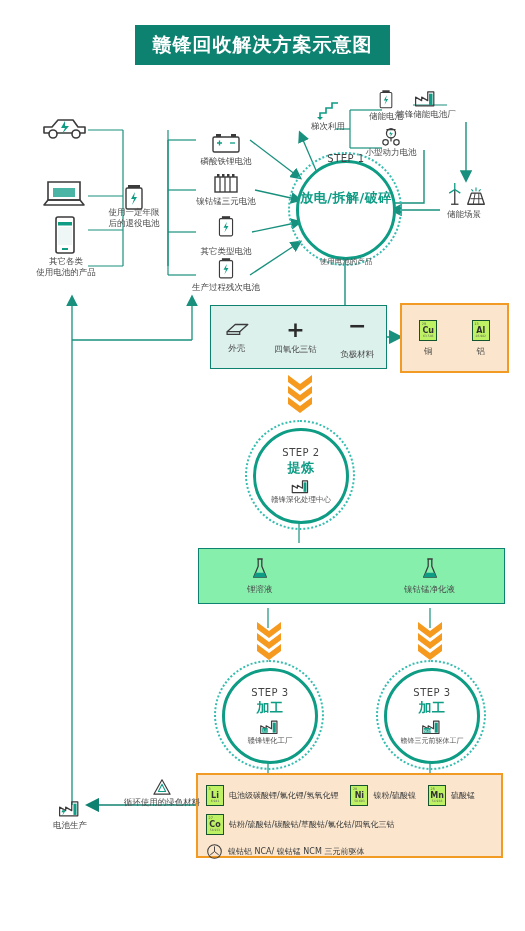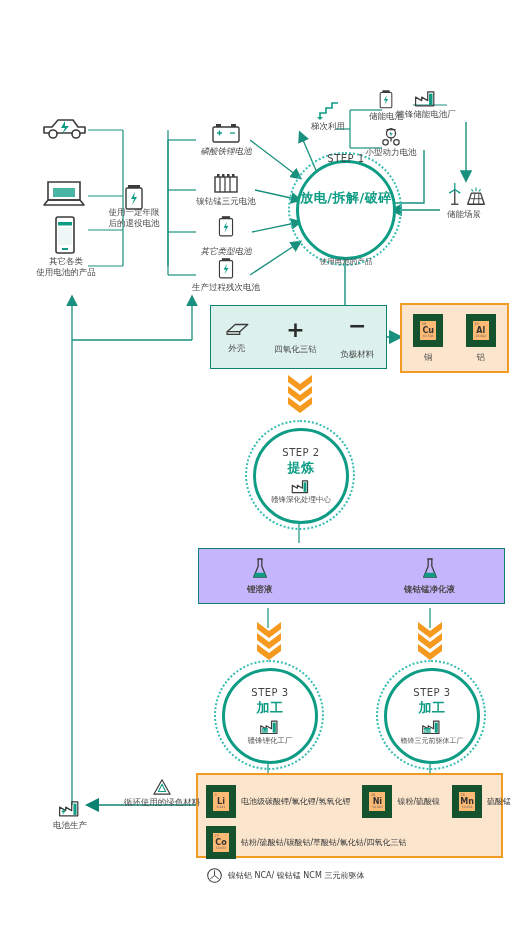--- a/index.html
+++ b/index.html
@@ -25,29 +25,29 @@
   
   .icn{display:block;}
   .ring{border-radius:50%;border:3px solid #0e9c85;display:flex;flex-direction:column;
         align-items:center;justify-content:center;background:#fff;}
   .step-no{font-size:10px;color:#444;letter-spacing:.5px;margin-bottom:1px;}
   .step-name{font-size:13px;font-weight:bold;color:#0e9c85;letter-spacing:.5px;}
   .step-sub{font-size:7.5px;color:#555;margin-top:1px;}
 
   
   .panel-green{background:#ddf1ec;border:1px solid #0e8271;}
-  .panel-green2{background:#c4b5fd;border:1px solid #0e8271;font-weight:bold;}
+  .panel-green2{background:#86efac;border:1px solid #0e8271;}
   .panel-orange{background:#fbe6cd;border:2px solid #f29b24;}
 
   .mat{display:flex;flex-direction:column;align-items:center;}
   .mat .sym{font-size:22px;color:#1f7a6a;line-height:22px;font-weight:bold;}
 
   
-  .el{width:16px;height:19px;border:7px solid #14532d;display:flex;flex-direction:column;
-      align-items:center;justify-content:center;background:#fdba74;}
+  .el{width:16px;height:19px;border:1px solid #14532d;display:flex;flex-direction:column;
+      align-items:center;justify-content:center;background:#bef264;}
   .el .num{font-size:3.4px;color:#555;line-height:4px;align-self:flex-start;margin-left:1.5px;}
   .el .sy{font-size:8px;font-weight:bold;color:#333;line-height:9px;}
   .el .ms{font-size:3px;color:#666;line-height:3.5px;}
 
   .prod-row{display:flex;align-items:center;}
   .prod-row .txt{font-size:8px;color:#3b3b3b;margin-left:5px;white-space:nowrap;}
 </style>
 </head>
 <body>
 
@@ -110,20 +110,23 @@
 
     <path d="M268,608 L268,628" stroke="#19907d" stroke-width="1.2" fill="none"></path>
     <path d="M430,608 L430,628" stroke="#19907d" stroke-width="1.2" fill="none"></path>
 
     <path d="M268,755 L268,773" stroke="#19907d" stroke-width="1.2" fill="none"></path>
     <path d="M430,755 L430,773" stroke="#19907d" stroke-width="1.2" fill="none"></path>
 
     <path d="M299,512 L299,543" stroke="#19907d" stroke-width="1.2" fill="none"></path>
   </svg>
 
+  <div class="abs" id="title-banner">
+    <span class="t">赣锋回收解决方案示意图</span>
+  </div>
 
   <div class="abs" style="left:40px;top:112px;">
     <svg class="icn" width="48" height="32" viewBox="0 0 48 32">
       <path d="M4,21 L4,15 L12,15 L18,8 L33,8 L38,15 L45,15 L45,21 Z" fill="none" stroke="#3b3b3b" stroke-width="1.6" stroke-linejoin="round"></path>
       <circle cx="13" cy="22" r="4" fill="#fff" stroke="#3b3b3b" stroke-width="1.6"></circle>
       <circle cx="36" cy="22" r="4" fill="#fff" stroke="#3b3b3b" stroke-width="1.6"></circle>
       <path d="M25,9 L21,16 L25,16 L22,22 L29,14 L25,14 Z" fill="#0e9c85"></path>
     </svg>
   </div>
 
@@ -154,21 +157,21 @@
       <rect x="5" y="2" width="12" height="3" fill="#3b3b3b"></rect>
       <rect x="3" y="5" width="16" height="21" rx="1.5" fill="none" stroke="#3b3b3b" stroke-width="1.4"></rect>
       <path d="M12,9 L8,16 L11,16 L9,22 L14,14 L11,14 Z" fill="#0e9c85"></path>
     </svg>
   </div>
   <div class="abs lbl" style="left:96px;top:207px;width:76px;">
     <div>使用一定年限</div>
     <div>后的退役电池</div>
   </div>
 
-  <div class="abs" style="left:196px;top:122px;width:60px;font-style:italic;">
+  <div class="abs" style="left:196px;top:132px;width:60px;">
     <svg class="icn" width="30" height="22" viewBox="0 0 30 22" style="margin:0 auto;display:block;">
       <rect x="2" y="5" width="26" height="15" rx="1.5" fill="none" stroke="#3b3b3b" stroke-width="1.4"></rect>
       <rect x="5" y="2" width="5" height="3" fill="#3b3b3b"></rect>
       <rect x="20" y="2" width="5" height="3" fill="#3b3b3b"></rect>
       <path d="M6,11 L11,11 M8.5,8.5 L8.5,13.5" stroke="#0e9c85" stroke-width="1.3"></path>
       <path d="M19,11 L24,11" stroke="#0e9c85" stroke-width="1.3"></path>
     </svg>
     <div class="lbl" style="margin-top:2px;">磷酸铁锂电池</div>
   </div>
 
@@ -183,21 +186,21 @@
     </svg>
     <div class="lbl" style="margin-top:2px;">镍钴锰三元电池</div>
   </div>
 
   <div class="abs" style="left:196px;top:214px;width:60px;">
     <svg class="icn" width="18" height="24" viewBox="0 0 22 28" style="margin:0 auto;display:block;">
       <rect x="6" y="2" width="10" height="3" fill="#3b3b3b"></rect>
       <rect x="3" y="5" width="16" height="21" rx="1.5" fill="none" stroke="#3b3b3b" stroke-width="1.4"></rect>
       <path d="M12,9 L8,16 L11,16 L9,22 L14,14 L11,14 Z" fill="#0e9c85"></path>
     </svg>
-    <div class="lbl" style="margin-top:8px;font-style:italic;">其它类型电池</div>
+    <div class="lbl" style="margin-top:8px;">其它类型电池</div>
   </div>
 
   <div class="abs" style="left:190px;top:256px;width:72px;">
     <svg class="icn" width="18" height="24" viewBox="0 0 22 28" style="margin:0 auto;display:block;">
       <rect x="6" y="2" width="10" height="3" fill="#3b3b3b"></rect>
       <rect x="3" y="5" width="16" height="21" rx="1.5" fill="none" stroke="#3b3b3b" stroke-width="1.4"></rect>
       <path d="M12,9 L8,16 L11,16 L9,22 L14,14 L11,14 Z" fill="#0e9c85"></path>
     </svg>
     <div class="lbl" style="margin-top:2px;">生产过程残次电池</div>
   </div>

